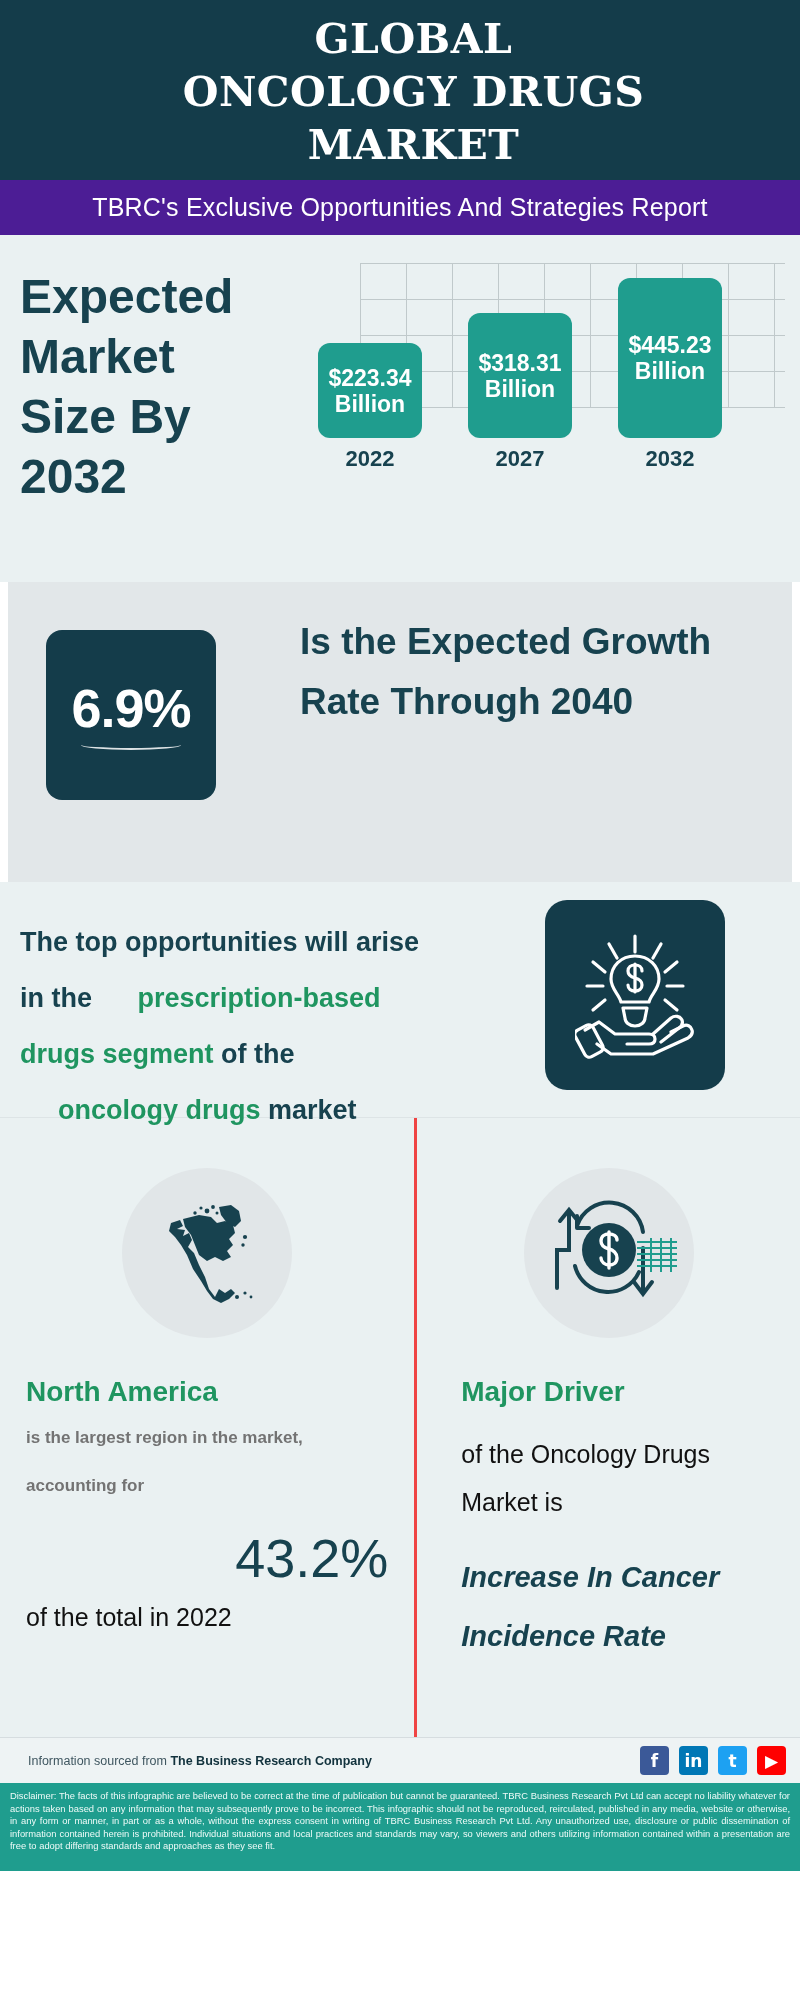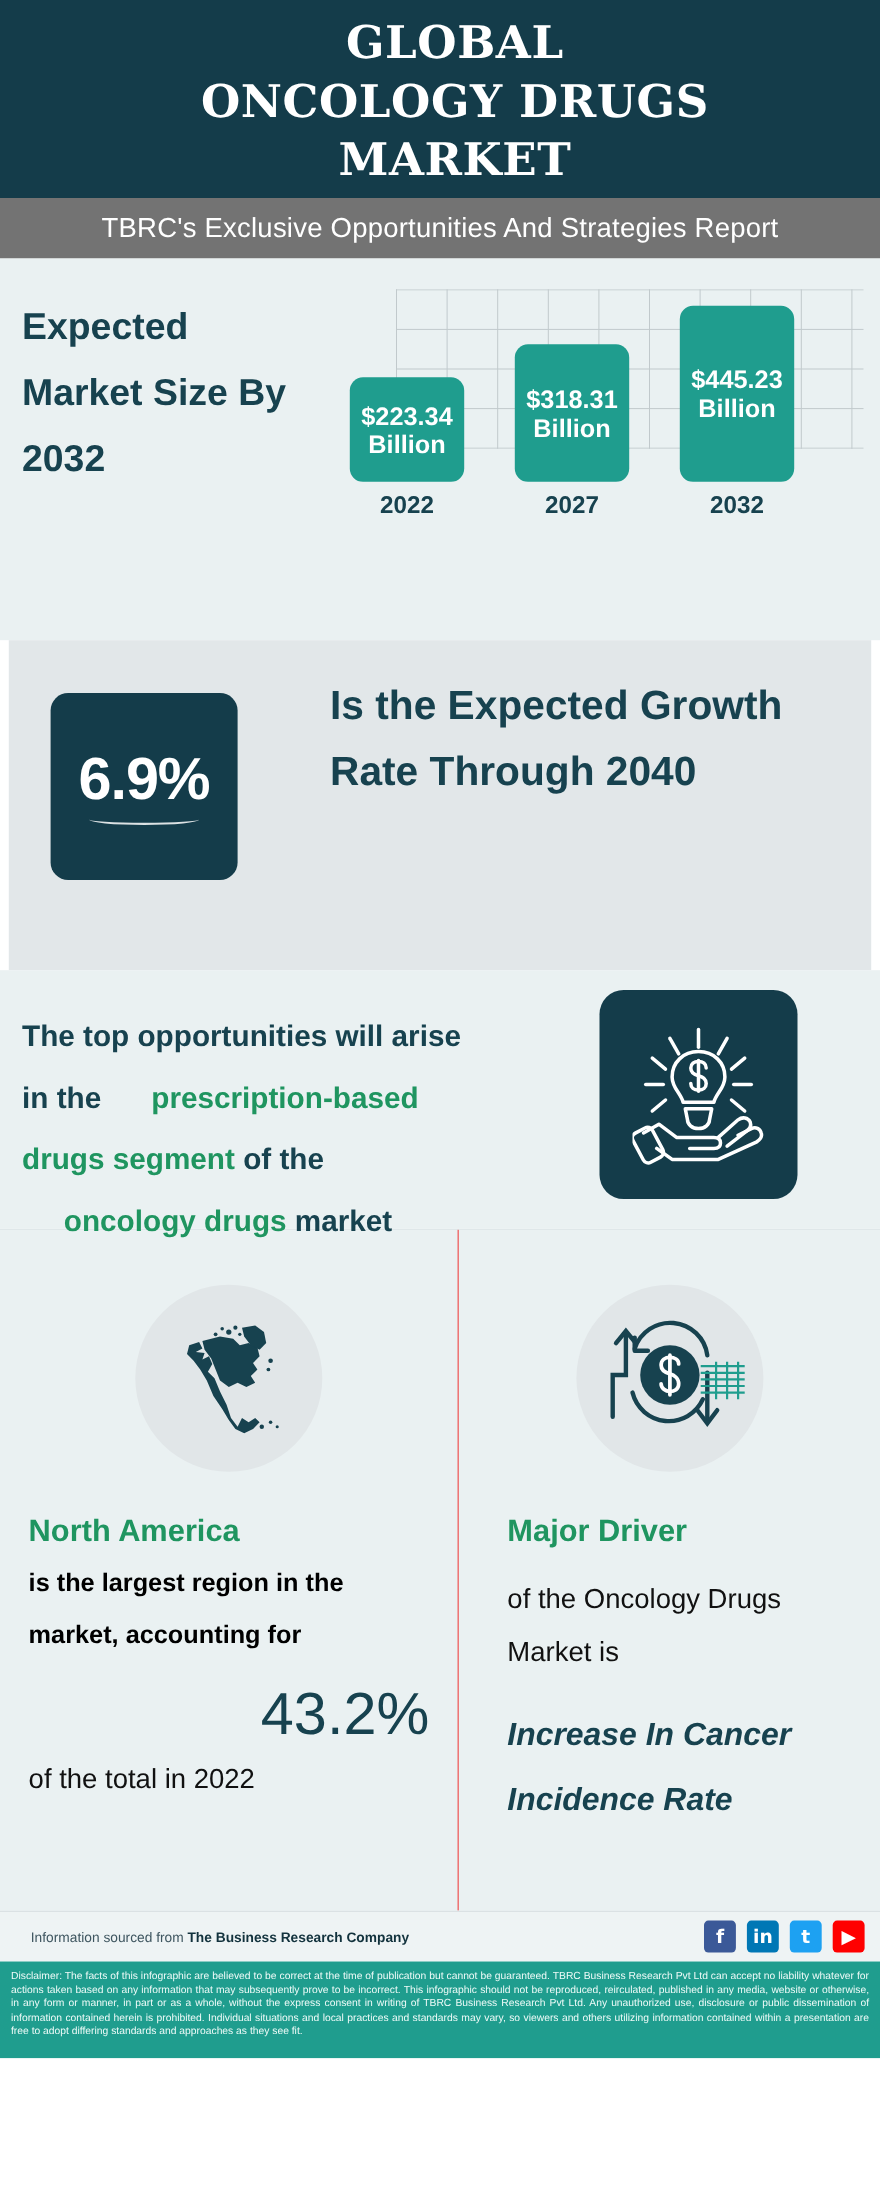--- a/index.html
+++ b/index.html
@@ -21,38 +21,38 @@
     padding-top:4px;
     padding-left:27px;
   }
   .header-title {
     font-family:"DejaVu Serif", serif;
     color:#ffffff; font-weight:700;
     font-size:41px; line-height:53px;
     text-align:center; letter-spacing:.5px;
   }
   .subbar {
-    height:55px; background:#737373;
+    height:55px; background:#4c1d95;
     display:flex; align-items:center; justify-content:center;
   }
   .subbar-text {
     color:#ffffff; font-size:25px; font-weight:400;
     letter-spacing:.2px; white-space:nowrap;
   }
 
   
   .market {
     background:#eaf1f2; height:347px;
     position:relative; padding:26px 0 0 0;
   }
   .market-heading {
     position:absolute; left:20px; top:32px;
     width:260px;
     color:#17424f; font-weight:700;
-    font-size:34px; line-height:60px;
+    font-size:48px; line-height:60px;
   }
   .chart {
     position:absolute; left:300px; top:28px;
     width:480px; height:250px;
   }
   .grid {
     position:absolute; left:60px; top:0px;
     width:425px; height:145px;
     background-image:
       linear-gradient(to right, #9fa9ad 1px, transparent 1px),
@@ -137,36 +137,36 @@
   }
 
   
   .columns {
     display:flex; background:#eaf1f2;
     height:620px; border-top:1px solid #dde4e6;
   }
   .col {
     position:relative; padding:28px 26px 0 26px;
   }
-  .col.left { width:434px; border-right:1px solid #ef4444; }
+  .col.left { width:434px; border-right:3px solid #ef4444; }
   .col.right { width:398px; }
   .circle-icon {
     width:170px; height:170px; border-radius:50%;
     background:#e1e6e8;
     display:flex; align-items:center; justify-content:center;
     margin:22px auto 0 auto;
   }
   .col.right .circle-icon { margin-top:22px; }
   .col-green {
     color:#1f9560; font-weight:700; font-size:28px;
     margin-top:38px;
   }
   .col.right .col-green { margin-left:18px; }
   .col-body {
-    color:#000000; font-weight:700; font-size:23px;
+    color:#737373; font-weight:700; font-size:17px;
     line-height:48px; margin-top:6px;
   }
   .col-big {
     color:#17424f; font-weight:400; font-size:54px;
     line-height:64px; margin-top:16px;text-align:right;
   }
   .col-small {
     color:#111111; font-weight:400; font-size:25px;
     line-height:34px; margin-top:10px;
   }

